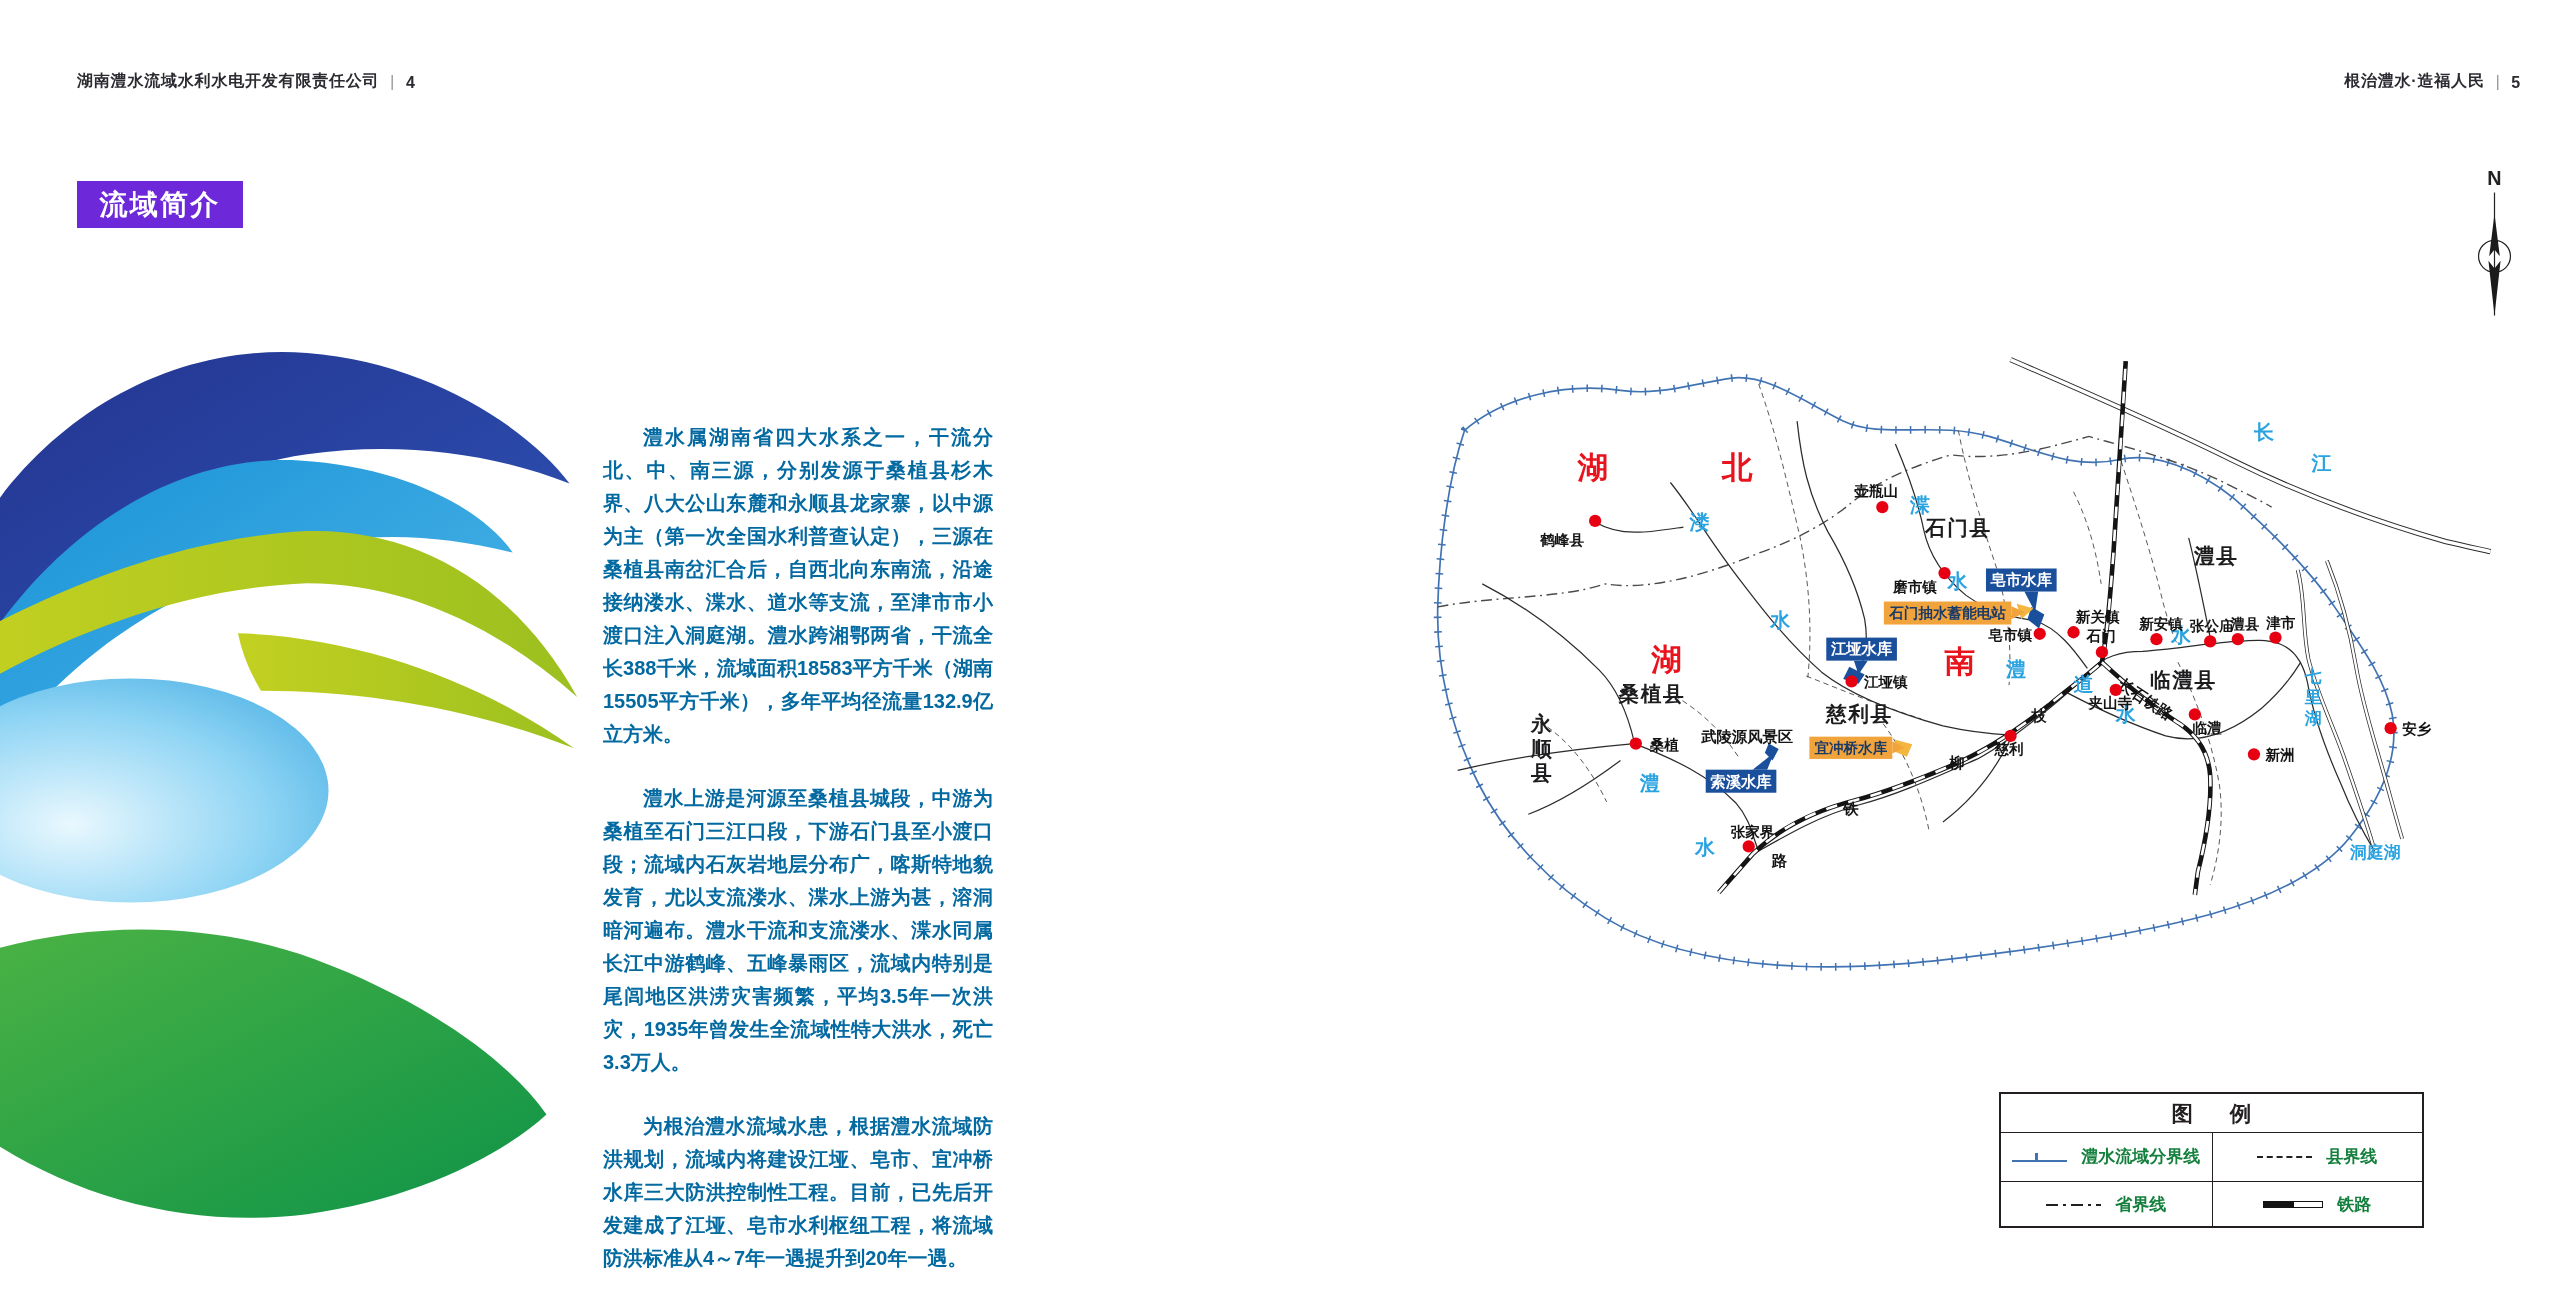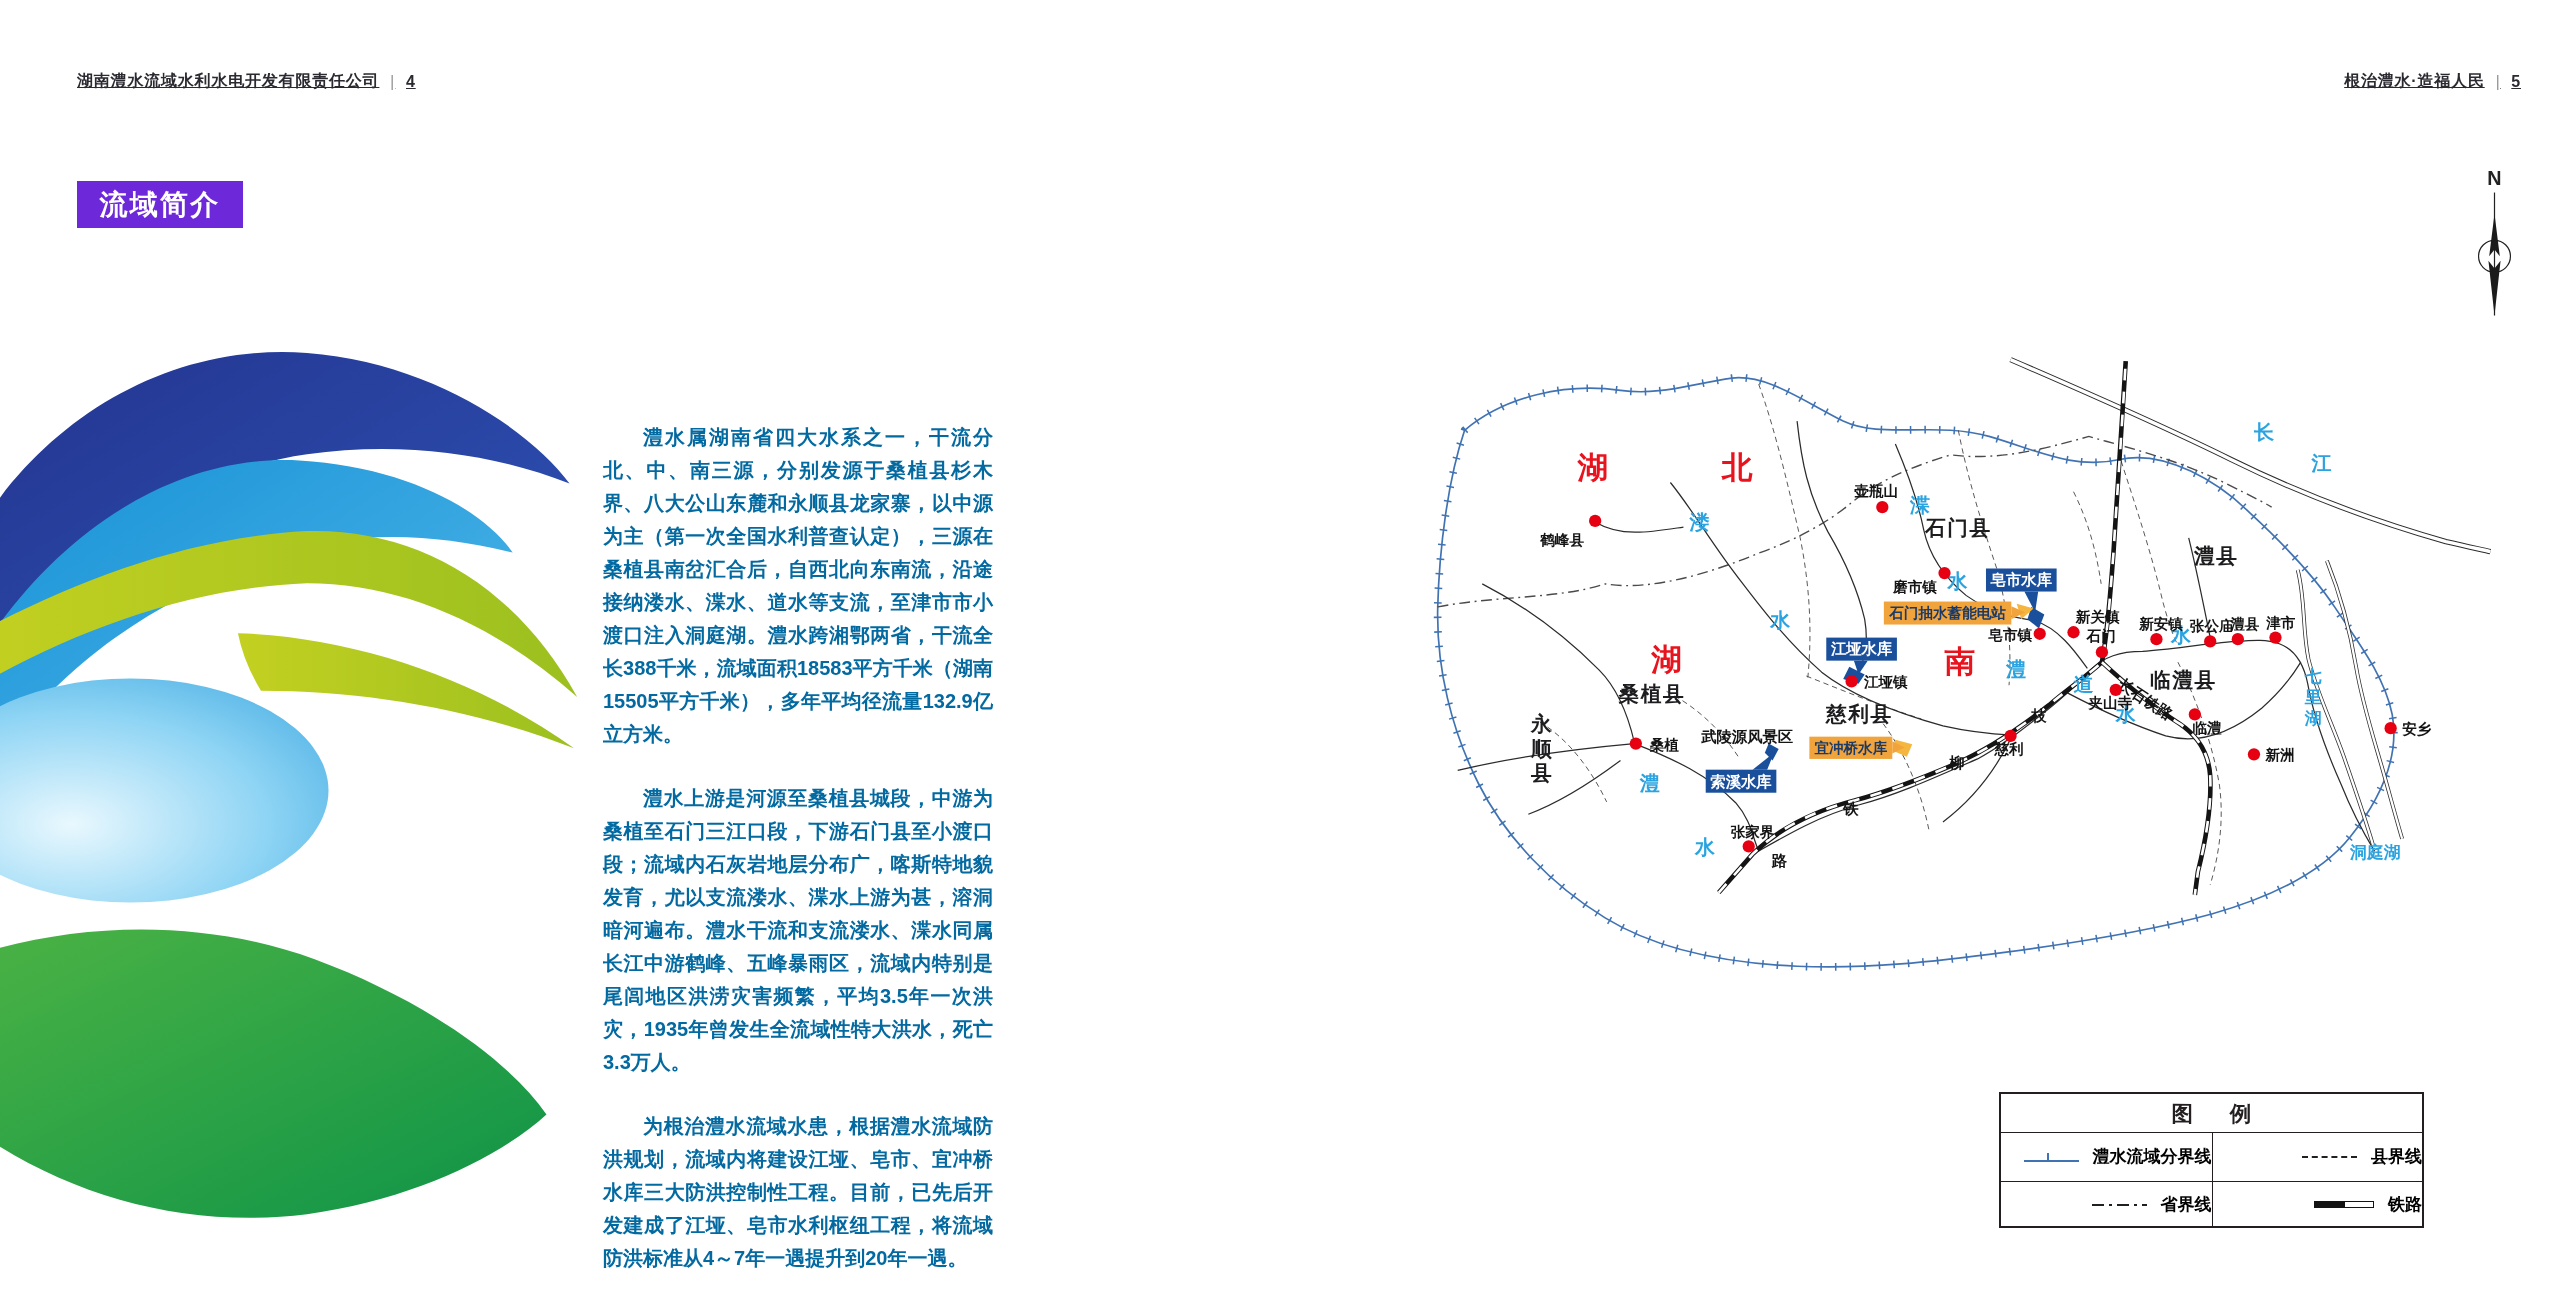--- a/index.html
+++ b/index.html
@@ -1,20 +1,20 @@
 <!DOCTYPE html>
 <html style="font-size:12.3px"><head>
 <meta charset="utf-8">
 <style>
   html,body{margin:0;padding:0;background:#ffffff;}
   #spread{position:relative;width:2576px;height:1306px;background:#ffffff;overflow:hidden;
           font-family:"Liberation Sans",sans-serif;color:#231f20;}
   
   .hdr{position:absolute;top:71px;font-size:16px;font-weight:800;color:#2b2a31;
-       display:flex;align-items:center;gap:10.7px;letter-spacing:0.8px;text-decoration:underline;}
+       display:flex;align-items:flex-end;gap:10.7px;letter-spacing:0.8px;}
   .hdr .sep{color:#9a9a9a;font-weight:400;font-size:17px;}
   #hdr-left{left:77px;}
   #hdr-right{right:55px;}
   
   #section-box{position:absolute;left:77px;top:181px;width:166px;height:47px;
       background:#6d28d9;display:flex;align-items:center;justify-content:center;}
   #section-box span{color:#ffffff;font-size:28px;font-weight:900;letter-spacing:2.3px;}
   #body-text{position:absolute;left:603px;top:421px;width:390px;
       font-family:Liberation Sans, sans-serif;
       font-size:20px;line-height:33px;font-weight:700;color:#0369a1;text-align:justify;}
@@ -35,22 +35,22 @@
   .lbl-rail{fill:#141414;font-weight:800;font-size:20px;}
   .lbl-poi{fill:#141414;font-weight:800;font-size:20px;}
   .badge-blue-text{fill:#ffffff;font-weight:800;font-size:20px;}
   .badge-orange-text{fill:#1c3a66;font-weight:800;font-size:19px;}
   
   #legend{position:absolute;left:1999px;top:1092px;width:425px;height:136px;
       border:2.3px solid #231f20;box-sizing:border-box;background:#fff;}
   #legend .lg-title{height:38px;display:flex;align-items:center;justify-content:center;
       font-size:21.5px;font-weight:900;letter-spacing:15.4px;text-indent:15.4px;border-bottom:1.5px solid #231f20;}
   #legend .lg-grid{display:grid;grid-template-columns:1fr 1fr;grid-template-rows:1fr 1fr;height:95px;}
-  #legend .lg-cell{display:flex;align-items:center;justify-content:flex-end;gap:14px;
-      font-size:17px;font-weight:800;color:#000000;}
+  #legend .lg-cell{display:flex;align-items:center;justify-content:center;gap:14px;
+      font-size:17px;font-weight:800;color:#15803d;}
   #legend .lg-cell.r2{border-top:1.5px solid #231f20;}
   #legend .lg-cell.c2{border-left:1.5px solid #231f20;}
   .ls{display:inline-block;}
   .ls-basin{width:55px;height:9.2px;position:relative;border-bottom:2.3px solid #4173b3;}
   .ls-basin::after{content:"";position:absolute;left:23px;bottom:0;width:2.3px;height:7.7px;background:#4173b3;}
   .ls-county{width:55px;height:0;border-bottom:2.3px dashed #231f20;}
   .ls-province{width:55px;height:2.3px;
       background:repeating-linear-gradient(90deg,#231f20 0 12.3px,transparent 12.3px 17px,#231f20 17px 20px,transparent 20px 25px);}
   .ls-railway{width:60px;height:7px;border:1.5px solid #131313;box-sizing:border-box;
       background:linear-gradient(90deg,#131313 0 52%,#ffffff 52%);}

